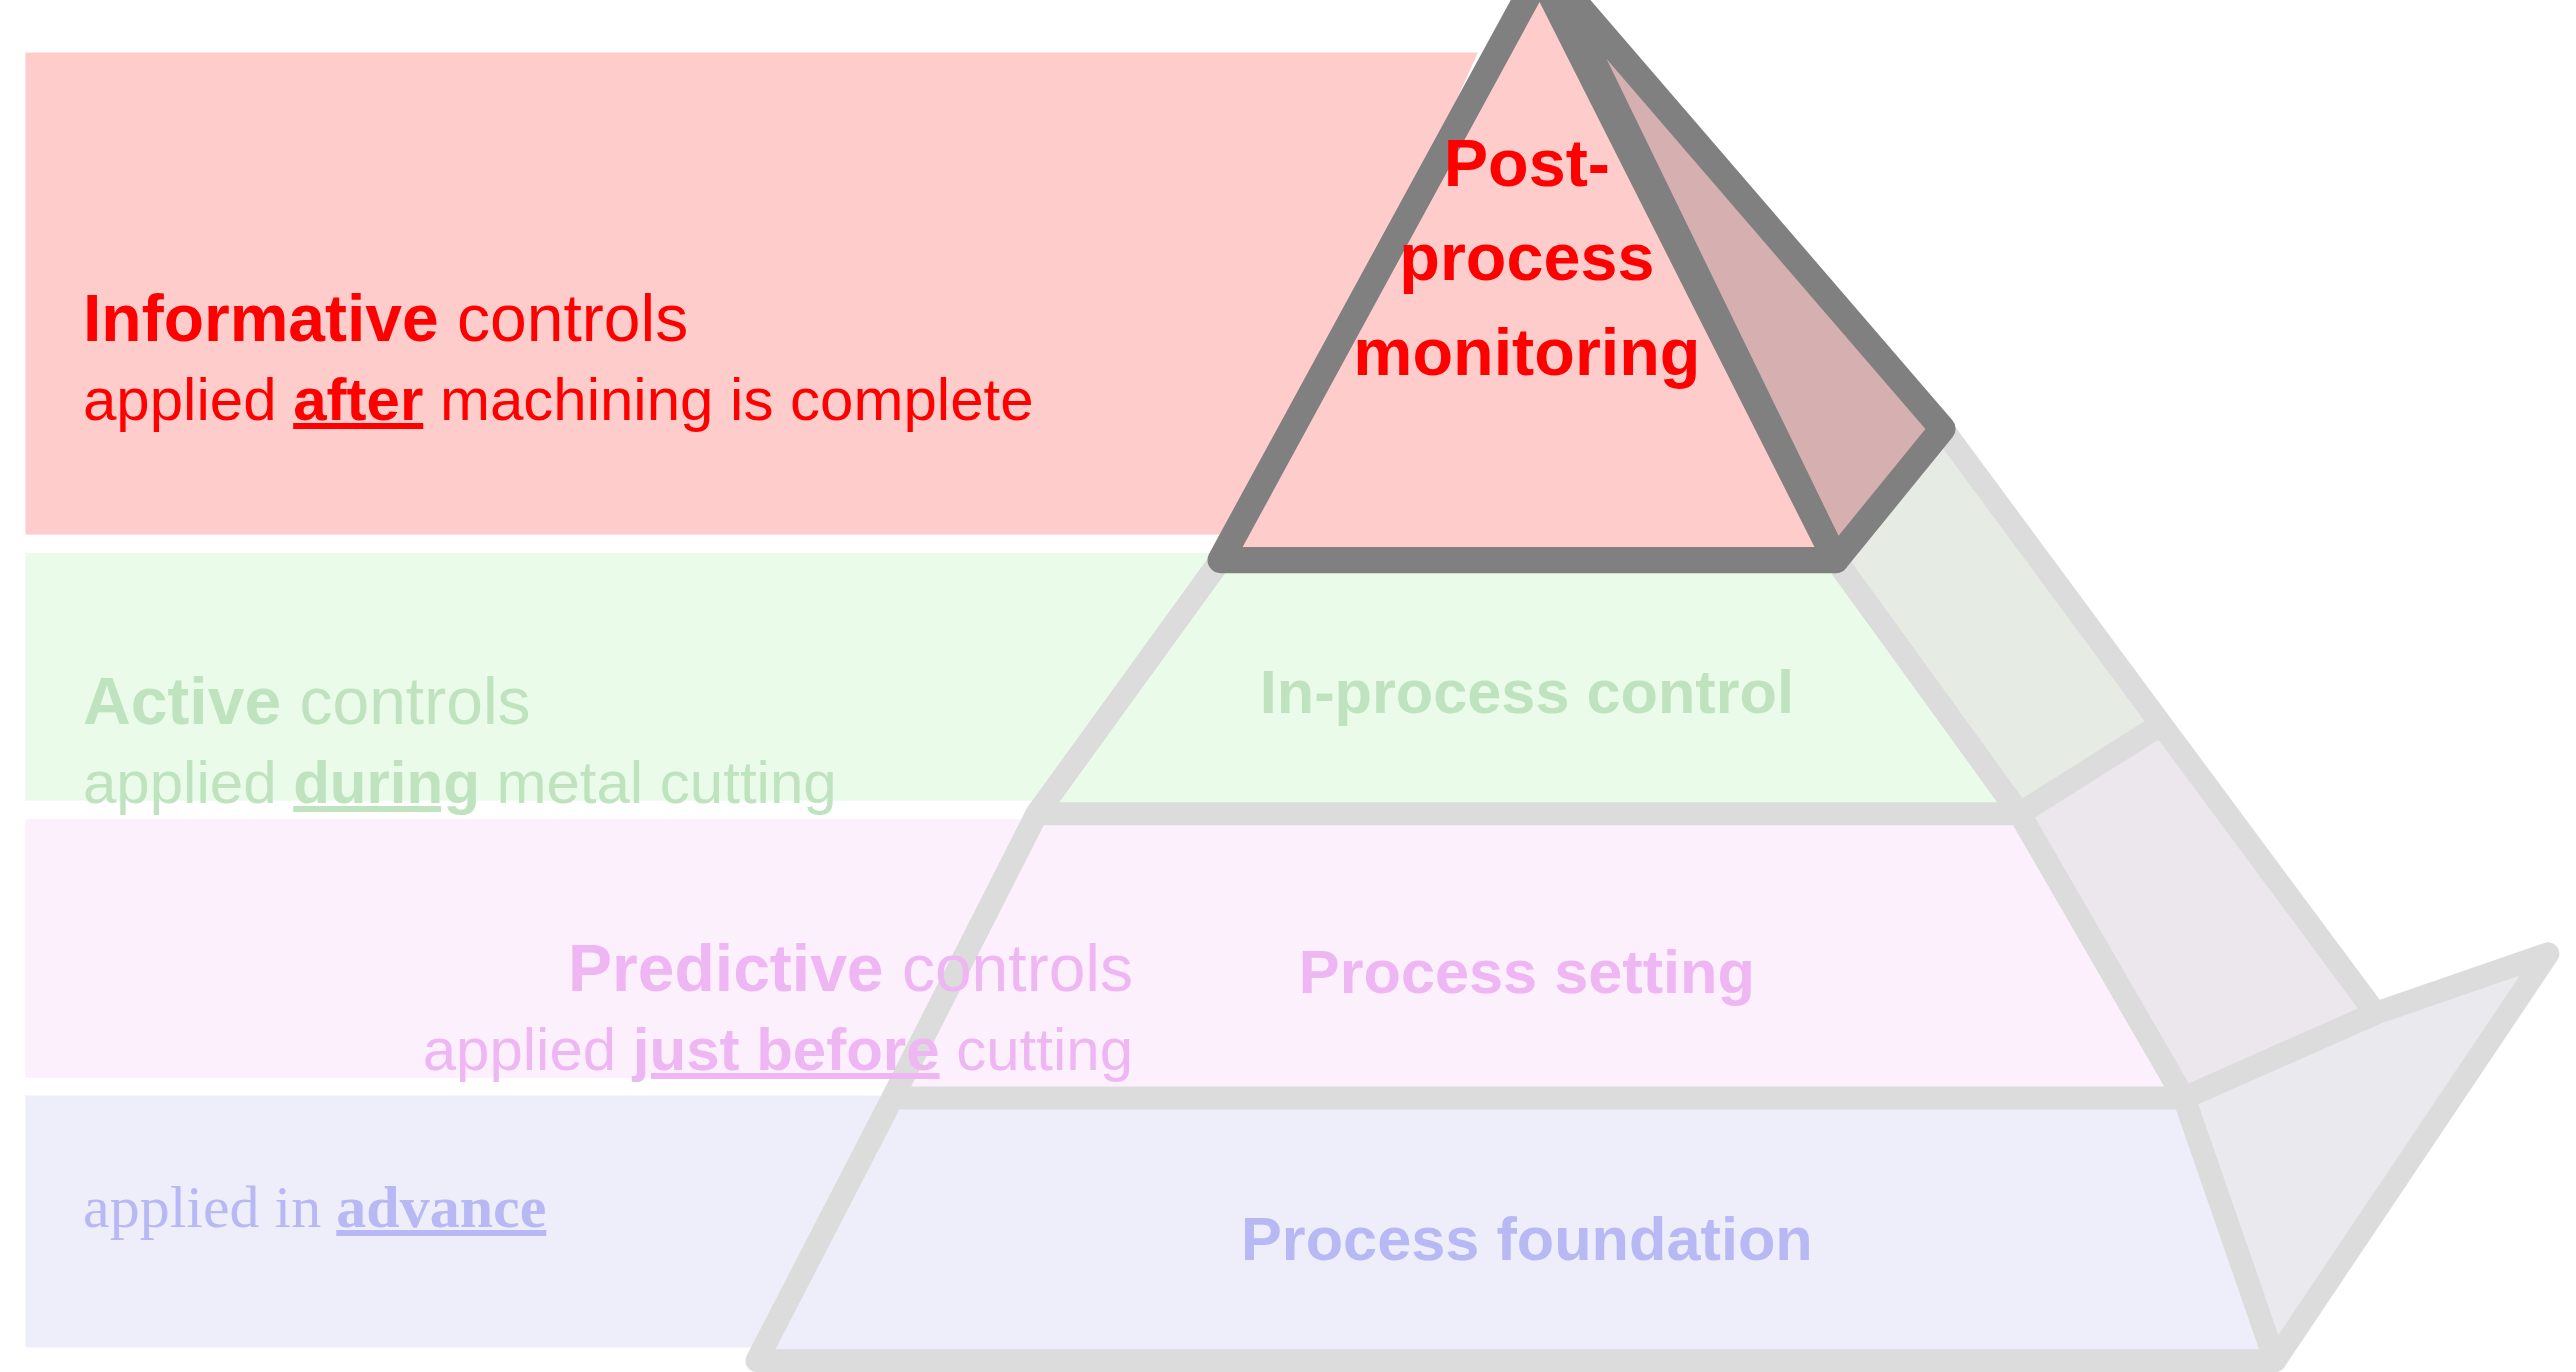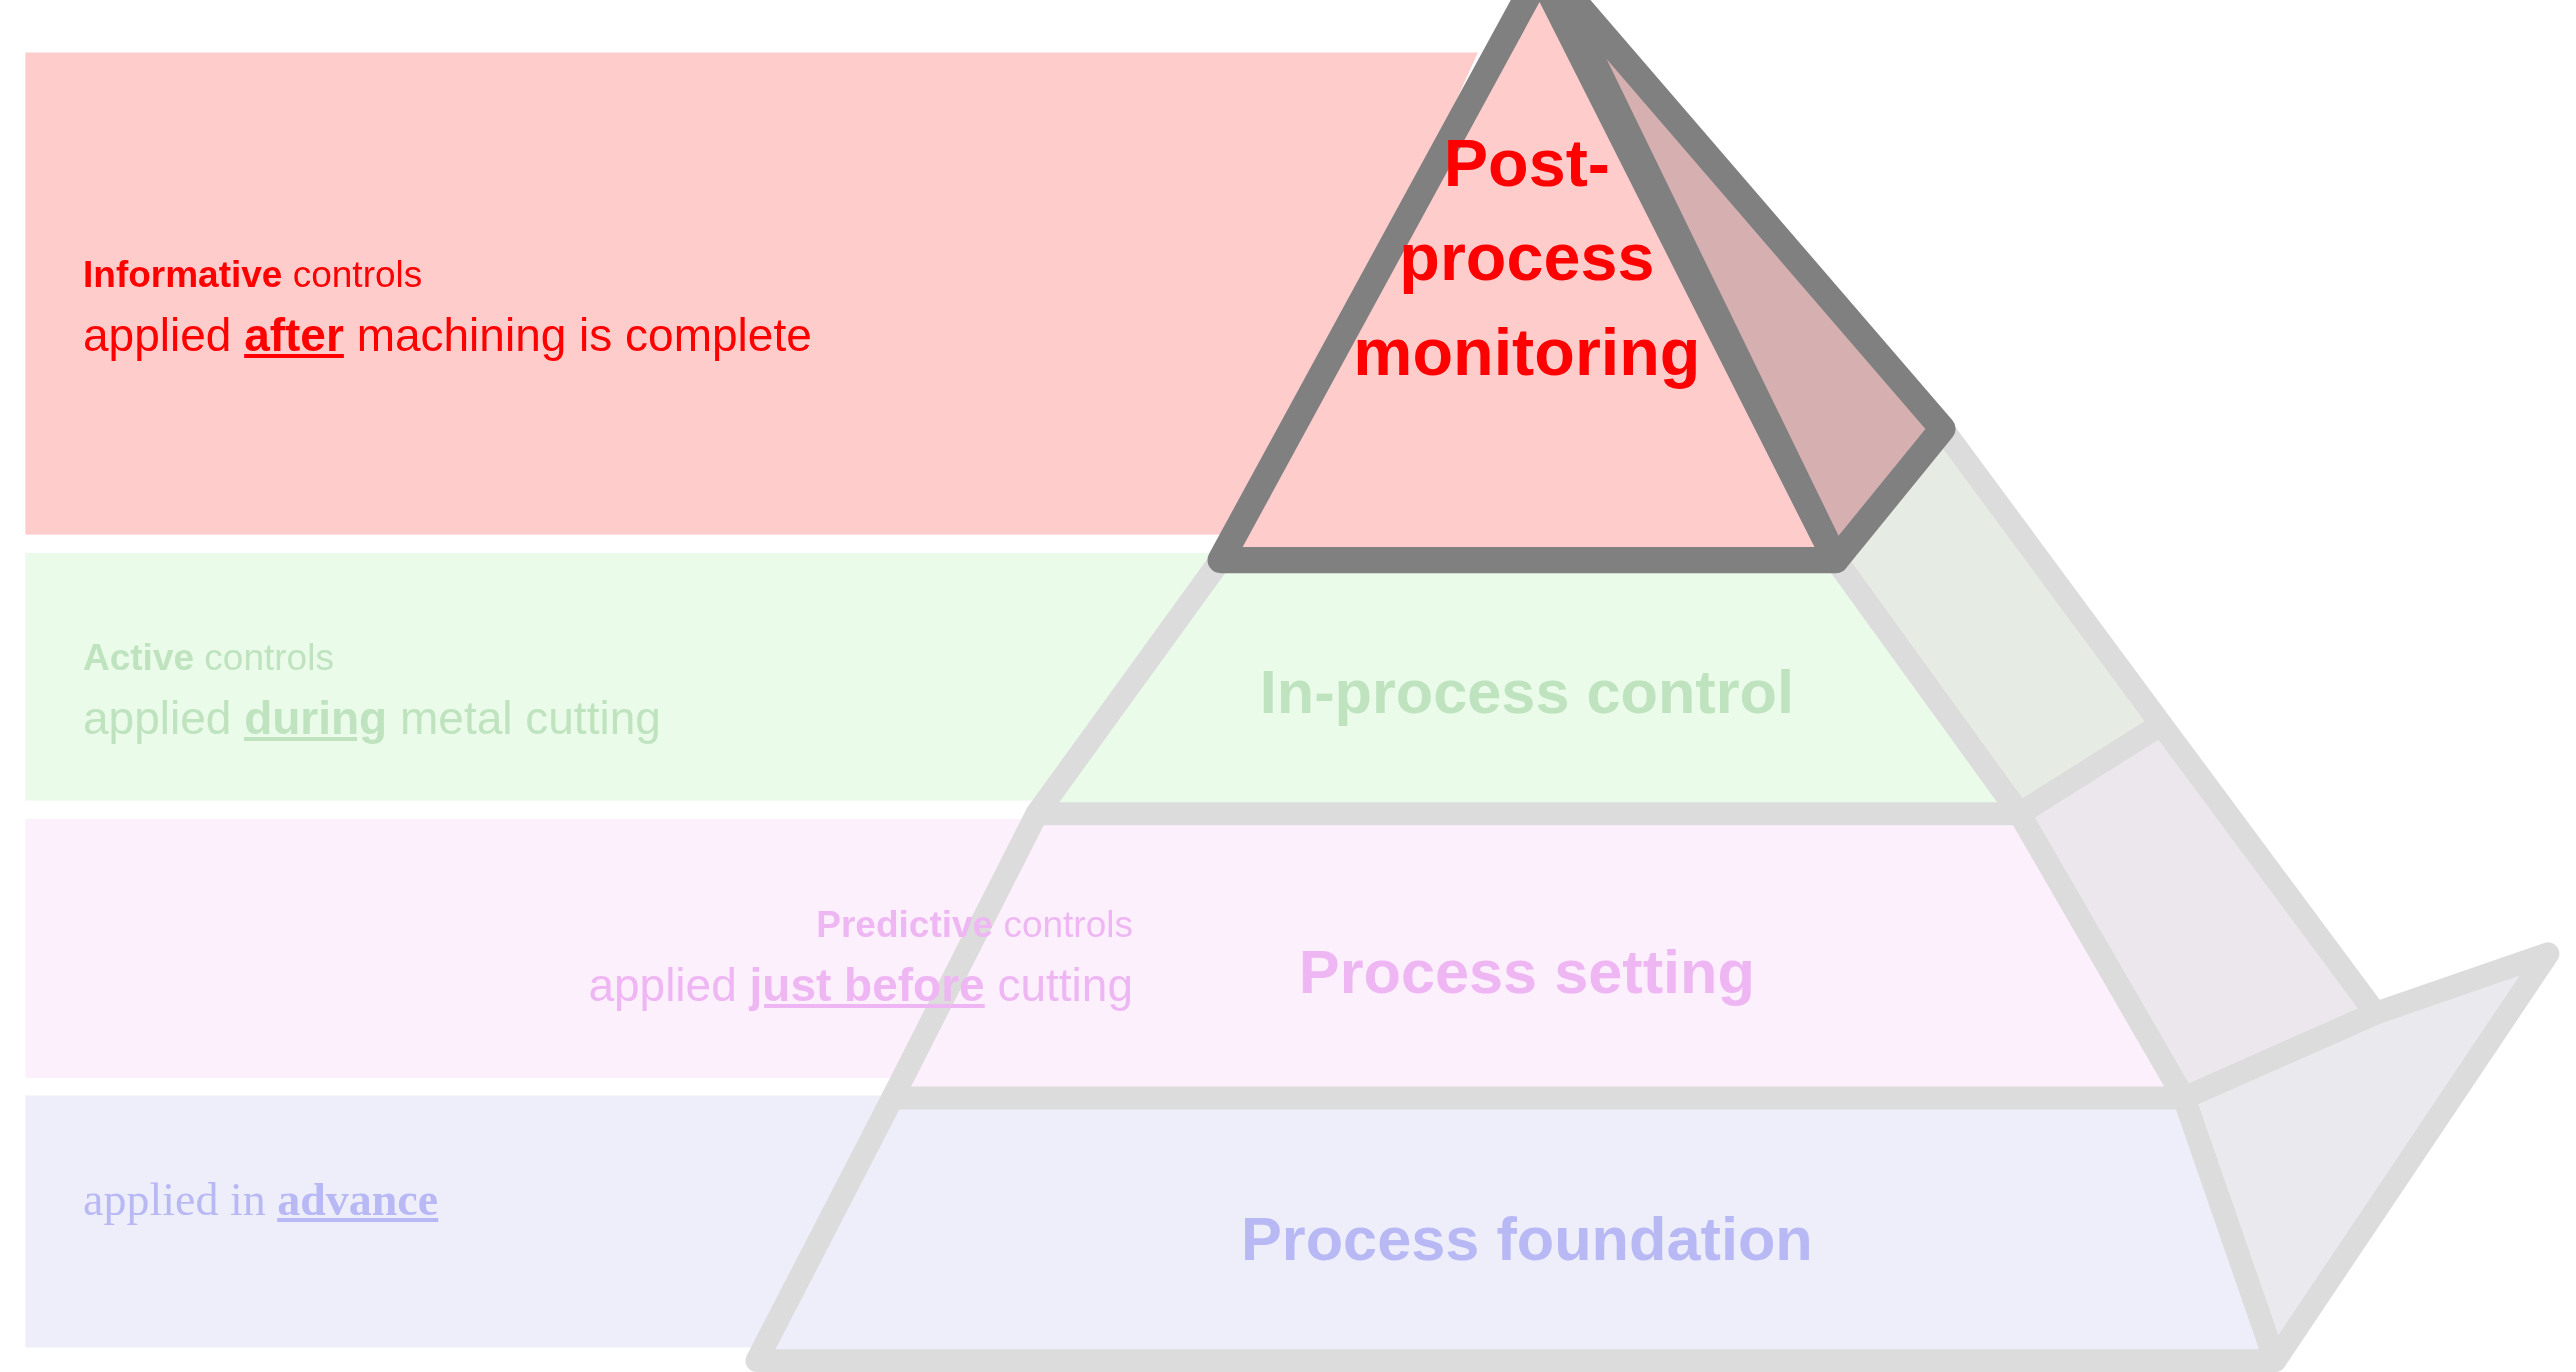--- a/index.html
+++ b/index.html
@@ -1,23 +1,23 @@
 <!DOCTYPE html>
 <html style="font-size:14px"><head>
 <meta charset="utf-8">
 <title>Manufacturing Process Control Pyramid</title>
 <style>
   html,body{margin:0;padding:0;background:#ffffff;}
   body{width:2576px;height:1372px;overflow:hidden;
        font-family:"Liberation Sans","DejaVu Sans",sans-serif;}
   #stage{position:relative;width:2160px;height:1372px;background:#fff;}
   #stage svg{position:absolute;left:0;top:0;}
-  .lbl-title{font-size:37px;line-height:1.0;}
+  .lbl-title{font-size:66px;line-height:1.0;margin-top:29px;}
   .lbl-title b{font-weight:bold;}
-  .lbl-sub{font-size:46px;line-height:1.0;}
+  .lbl-sub{font-size:60px;line-height:1.0;}
   .lbl-sub u{font-weight:bold;text-decoration:underline;}
   .tier-cap{font-weight:bold;}
 </style>
 </head>
 <body>
 
 <div id="stage">
 
   <svg width="2576" height="1372" viewBox="0 0 2944 1568">
     <defs>

